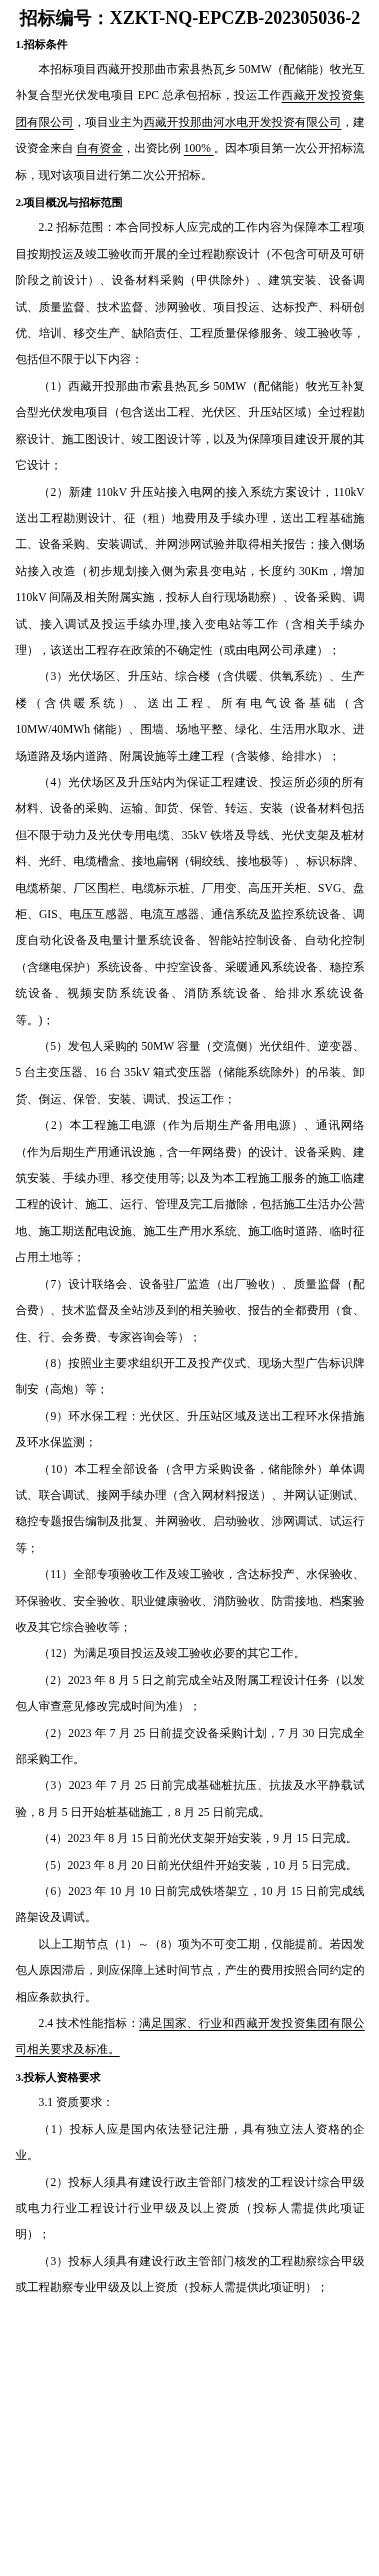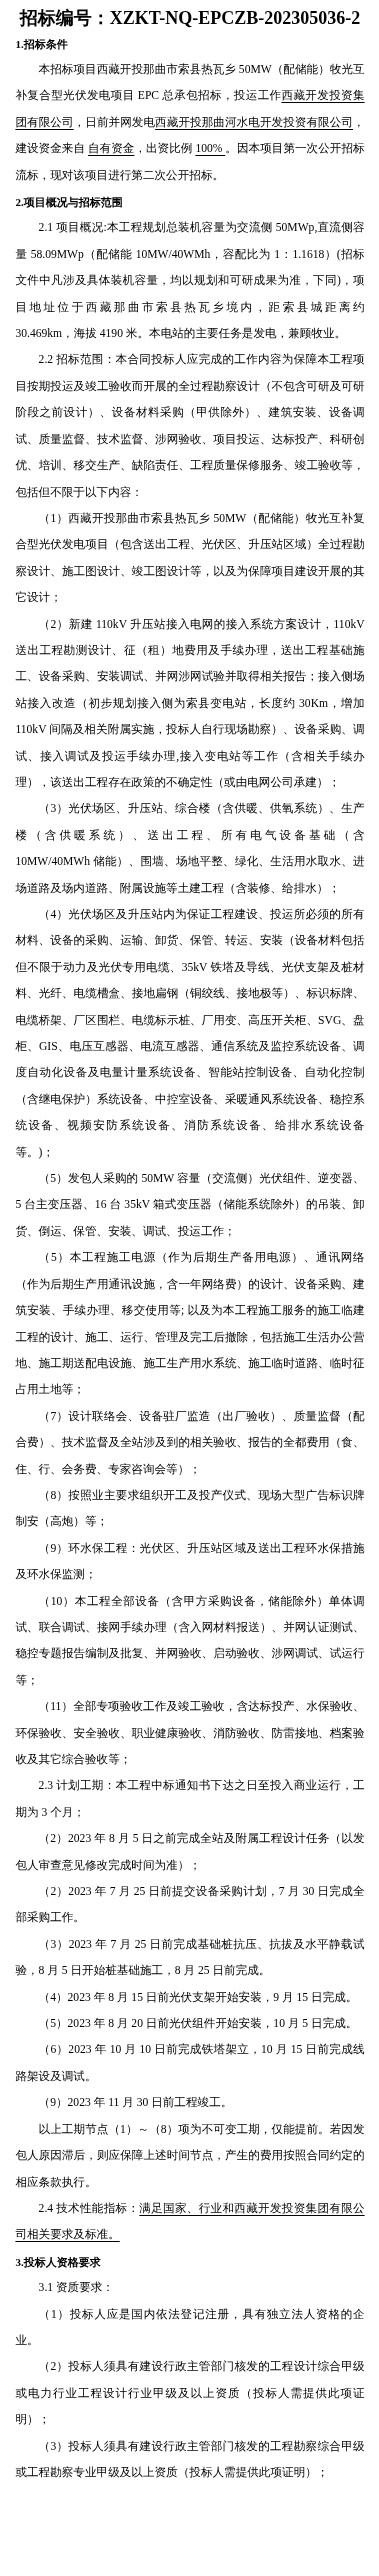--- a/index.html
+++ b/index.html
@@ -33,43 +33,41 @@
   .u { text-decoration: underline; text-underline-offset: 2.8px; }
 </style>
 </head>
 <body>
 
 <div class="page">
   <h1 class="doc-title">招标编号：XZKT-NQ-EPCZB-202305036-2</h1>
 
   <div>
       <h2 class="sec">1.招标条件</h2>
-      <p><span>本招标项目西藏开投那曲市索县热瓦乡 50MW（配储能）牧光互补复合型光伏发电项目 EPC 总承包招标，投运工作</span><span class="u">西藏开发投资集团有限公司</span><span>，日前并网发电</span><span class="u">西藏开投那曲河水电开发投资有限公司</span><span>，建设资金来自 </span><span class="u">自有资金</span><span>，出资比例 </span><span class="u">100% </span><span>。因本项目第一次公开招标流标，现对该项目进行第二次公开招标。</span></p>
+      <p><span>本招标项目西藏开投那曲市索县热瓦乡 50MW（配储能）牧光互补复合型光伏发电项目 EPC 总承包招标，投运工作</span><span class="u">西藏开发投资集团有限公司</span><span>，项目业主为</span><span class="u">西藏开投那曲河水电开发投资有限公司</span><span>，建设资金来自 </span><span class="u">自有资金</span><span>，出资比例 </span><span class="u">100% </span><span>。因本项目第一次公开招标流标，现对该项目进行第二次公开招标。</span></p>
       <h2 class="sec">2.项目概况与招标范围</h2>
-      <p>2.1 项目概况:本工程规划总装机容量为交流侧 50MWp,直流侧容量 58.09MWp（配储能 10MW/40WMh，容配比为 1：1.1618）(招标文件中凡涉及具体装机容量，均以规划和可研成果为准，下同)，项目地址位于西藏那曲市索县热瓦乡境内，距索县城距离约 30.469km，海拔 4190 米。本电站的主要任务是发电，兼顾牧业。</p>
       <p>2.2 招标范围：本合同投标人应完成的工作内容为保障本工程项目按期投运及竣工验收而开展的全过程勘察设计（不包含可研及可研阶段之前设计）、设备材料采购（甲供除外）、建筑安装、设备调试、质量监督、技术监督、涉网验收、项目投运、达标投产、科研创优、培训、移交生产、缺陷责任、工程质量保修服务、竣工验收等，包括但不限于以下内容：</p>
       <p>（1）西藏开投那曲市索县热瓦乡 50MW（配储能）牧光互补复合型光伏发电项目（包含送出工程、光伏区、升压站区域）全过程勘察设计、施工图设计、竣工图设计等，以及为保障项目建设开展的其它设计；</p>
       <p>（2）新建 110kV 升压站接入电网的接入系统方案设计，110kV 送出工程勘测设计、征（租）地费用及手续办理，送出工程基础施工、设备采购、安装调试、并网涉网试验并取得相关报告；接入侧场站接入改造（初步规划接入侧为索县变电站，长度约 30Km，增加 110kV 间隔及相关附属实施，投标人自行现场勘察）、设备采购、调试、接入调试及投运手续办理,接入变电站等工作（含相关手续办理），该送出工程存在政策的不确定性（或由电网公司承建）；</p>
       <p>（3）光伏场区、升压站、综合楼（含供暖、供氧系统）、生产楼（含供暖系统）、送出工程、所有电气设备基础（含 10MW/40MWh 储能）、围墙、场地平整、绿化、生活用水取水、进场道路及场内道路、附属设施等土建工程（含装修、给排水）；</p>
       <p>（4）光伏场区及升压站内为保证工程建设、投运所必须的所有材料、设备的采购、运输、卸货、保管、转运、安装（设备材料包括但不限于动力及光伏专用电缆、35kV 铁塔及导线、光伏支架及桩材料、光纤、电缆槽盒、接地扁钢（铜绞线、接地极等）、标识标牌、电缆桥架、厂区围栏、电缆标示桩、厂用变、高压开关柜、SVG、盘柜、GIS、电压互感器、电流互感器、通信系统及监控系统设备、调度自动化设备及电量计量系统设备、智能站控制设备、自动化控制（含继电保护）系统设备、中控室设备、采暖通风系统设备、稳控系统设备、视频安防系统设备、消防系统设备、给排水系统设备等。)；</p>
       <p>（5）发包人采购的 50MW 容量（交流侧）光伏组件、逆变器、5 台主变压器、16 台 35kV 箱式变压器（储能系统除外）的吊装、卸货、倒运、保管、安装、调试、投运工作；</p>
-      <p>（5）本工程施工电源（作为后期生产备用电源）、通讯网络（作为后期生产用通讯设施，含一年网络费）的设计、设备采购、建筑安装、手续办理、移交使用等; 以及为本工程施工服务的施工临建工程的设计、施工、运行、管理及完工后撤除，包括施工生活办公营地、施工期送配电设施、施工生产用水系统、施工临时道路、临时征占用土地等；</p>
+      <p>（2）本工程施工电源（作为后期生产备用电源）、通讯网络（作为后期生产用通讯设施，含一年网络费）的设计、设备采购、建筑安装、手续办理、移交使用等; 以及为本工程施工服务的施工临建工程的设计、施工、运行、管理及完工后撤除，包括施工生活办公营地、施工期送配电设施、施工生产用水系统、施工临时道路、临时征占用土地等；</p>
       <p>（7）设计联络会、设备驻厂监造（出厂验收）、质量监督（配合费）、技术监督及全站涉及到的相关验收、报告的全都费用（食、住、行、会务费、专家咨询会等）；</p>
       <p>（8）按照业主要求组织开工及投产仪式、现场大型广告标识牌制安（高炮）等；</p>
       <p>（9）环水保工程：光伏区、升压站区域及送出工程环水保措施及环水保监测；</p>
       <p>（10）本工程全部设备（含甲方采购设备，储能除外）单体调试、联合调试、接网手续办理（含入网材料报送）、并网认证测试、稳控专题报告编制及批复、并网验收、启动验收、涉网调试、试运行等；</p>
       <p>（11）全部专项验收工作及竣工验收，含达标投产、水保验收、环保验收、安全验收、职业健康验收、消防验收、防雷接地、档案验收及其它综合验收等；</p>
-      <p>2.3 计划工期：本工程中标通知书下达之日至投入商业运行，工期为 3 个月；</p>
+      <p>（12）为满足项目投运及竣工验收必要的其它工作。</p>
       <p>（2）2023 年 8 月 5 日之前完成全站及附属工程设计任务（以发包人审查意见修改完成时间为准）；</p>
       <p>（2）2023 年 7 月 25 日前提交设备采购计划，7 月 30 日完成全部采购工作。</p>
       <p>（3）2023 年 7 月 25 日前完成基础桩抗压、抗拔及水平静载试验，8 月 5 日开始桩基础施工，8 月 25 日前完成。</p>
       <p>（4）2023 年 8 月 15 日前光伏支架开始安装，9 月 15 日完成。</p>
       <p>（5）2023 年 8 月 20 日前光伏组件开始安装，10 月 5 日完成。</p>
       <p>（6）2023 年 10 月 10 日前完成铁塔架立，10 月 15 日前完成线路架设及调试。</p>
-      <p>（9）2023 年 11 月 30 日前工程竣工。</p>
       <p>以上工期节点（1）～（8）项为不可变工期，仅能提前。若因发包人原因滞后，则应保障上述时间节点，产生的费用按照合同约定的相应条款执行。</p>
       <p><span>2.4 技术性能指标：</span><span class="u">满足国家、行业和西藏开发投资集团有限公司相关要求及标准。</span></p>
       <h2 class="sec">3.投标人资格要求</h2>
       <p>3.1 资质要求：</p>
       <p>（1）投标人应是国内依法登记注册，具有独立法人资格的企业。</p>
       <p>（2）投标人须具有建设行政主管部门核发的工程设计综合甲级或电力行业工程设计行业甲级及以上资质（投标人需提供此项证明）；</p>
       <p>（3）投标人须具有建设行政主管部门核发的工程勘察综合甲级或工程勘察专业甲级及以上资质（投标人需提供此项证明）；</p>
     </div>
 
 </div>

